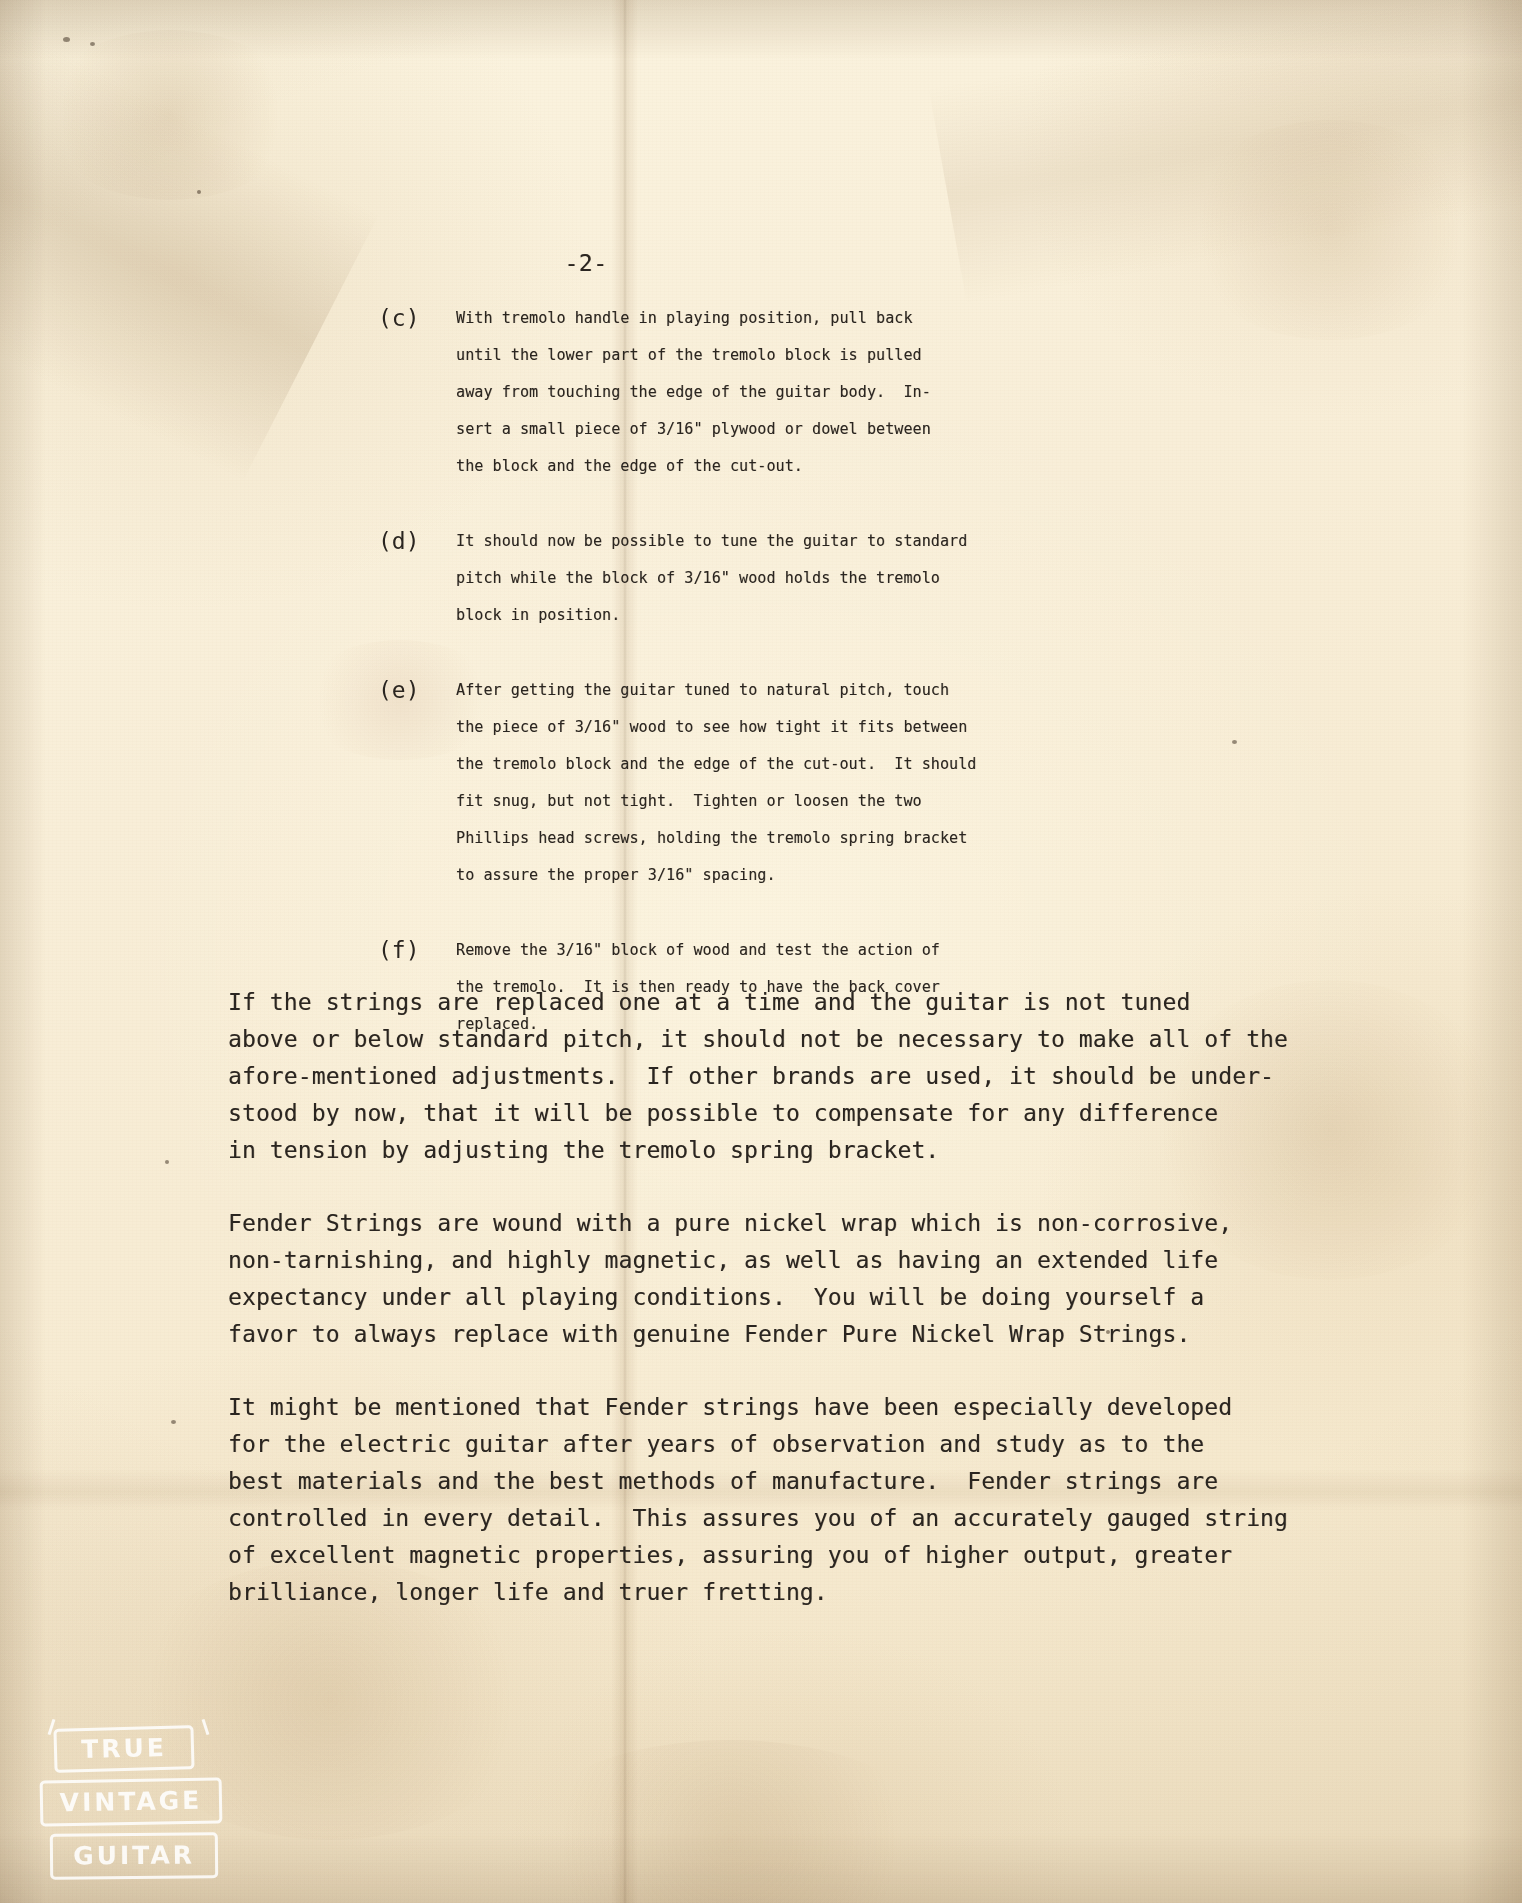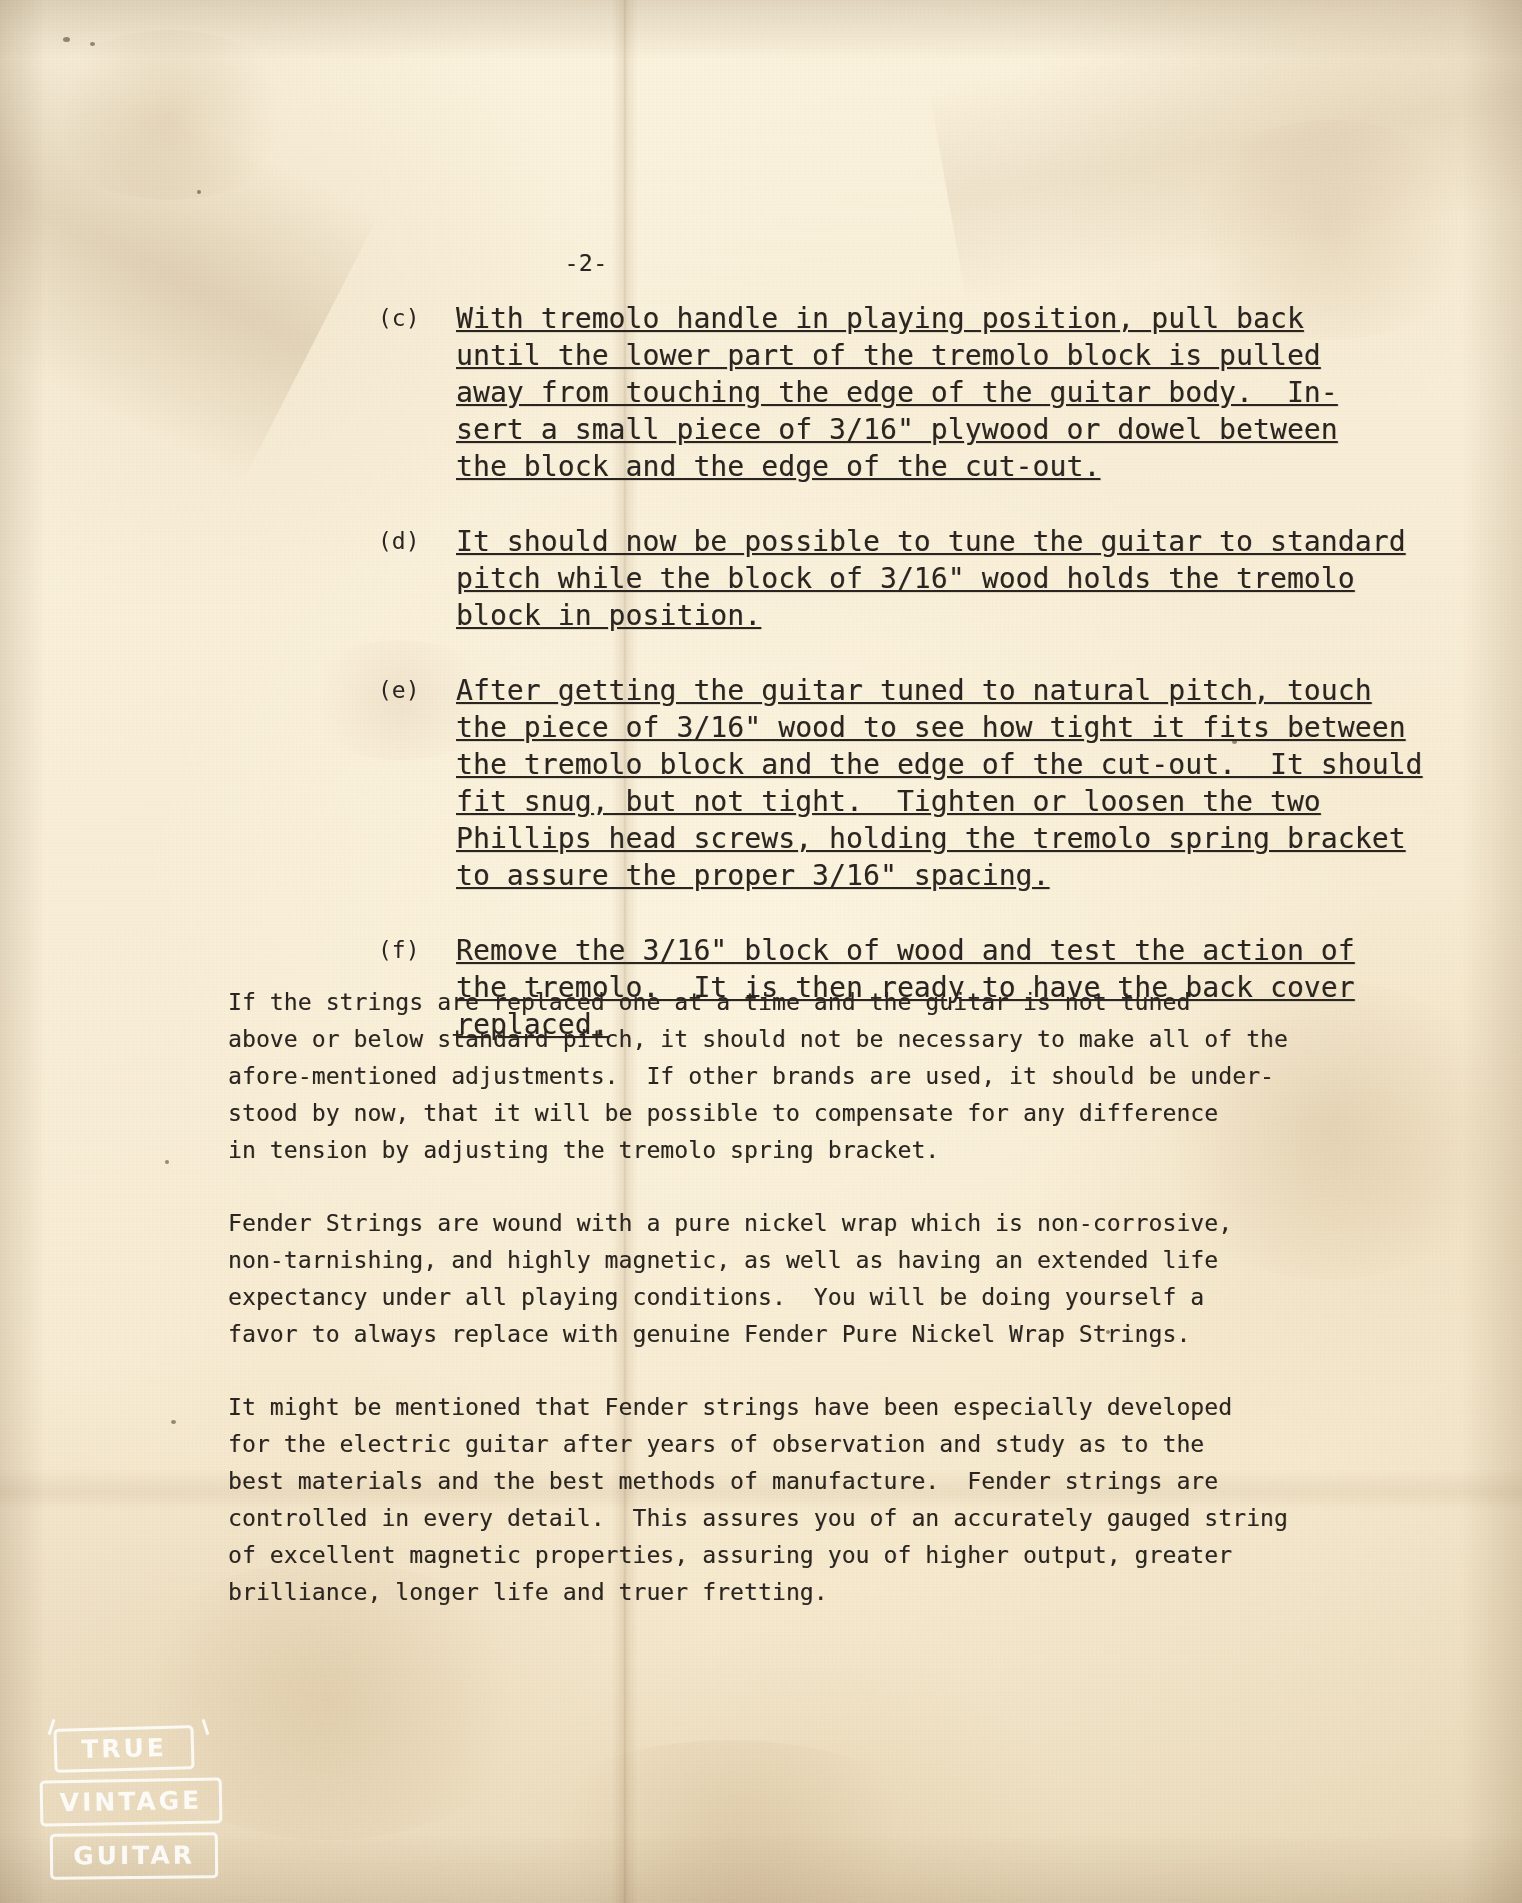--- a/index.html
+++ b/index.html
@@ -131,27 +131,26 @@
     padding-left: 378px;
   }
   .marker {
     width: 78px;
     flex: 0 0 78px;
     font-size: 23px;
     line-height: 37px;
     color: #2a2520;
   }
   .item-body {
-    font-size: 28px;
+    font-size: 15px;
     line-height: 37px;
     letter-spacing: 0.1px;
     color: #2a2520;
     white-space: pre-wrap;
     text-shadow: 0.5px 0.4px 0 rgba(60,48,34,0.35);
-    text-decoration: underline;
   }
 
   .paragraphs {
     position: absolute;
     left: 228px;
     top: 984px;
     width: 1160px;
   }
   .para {
     font-size: 23px;

